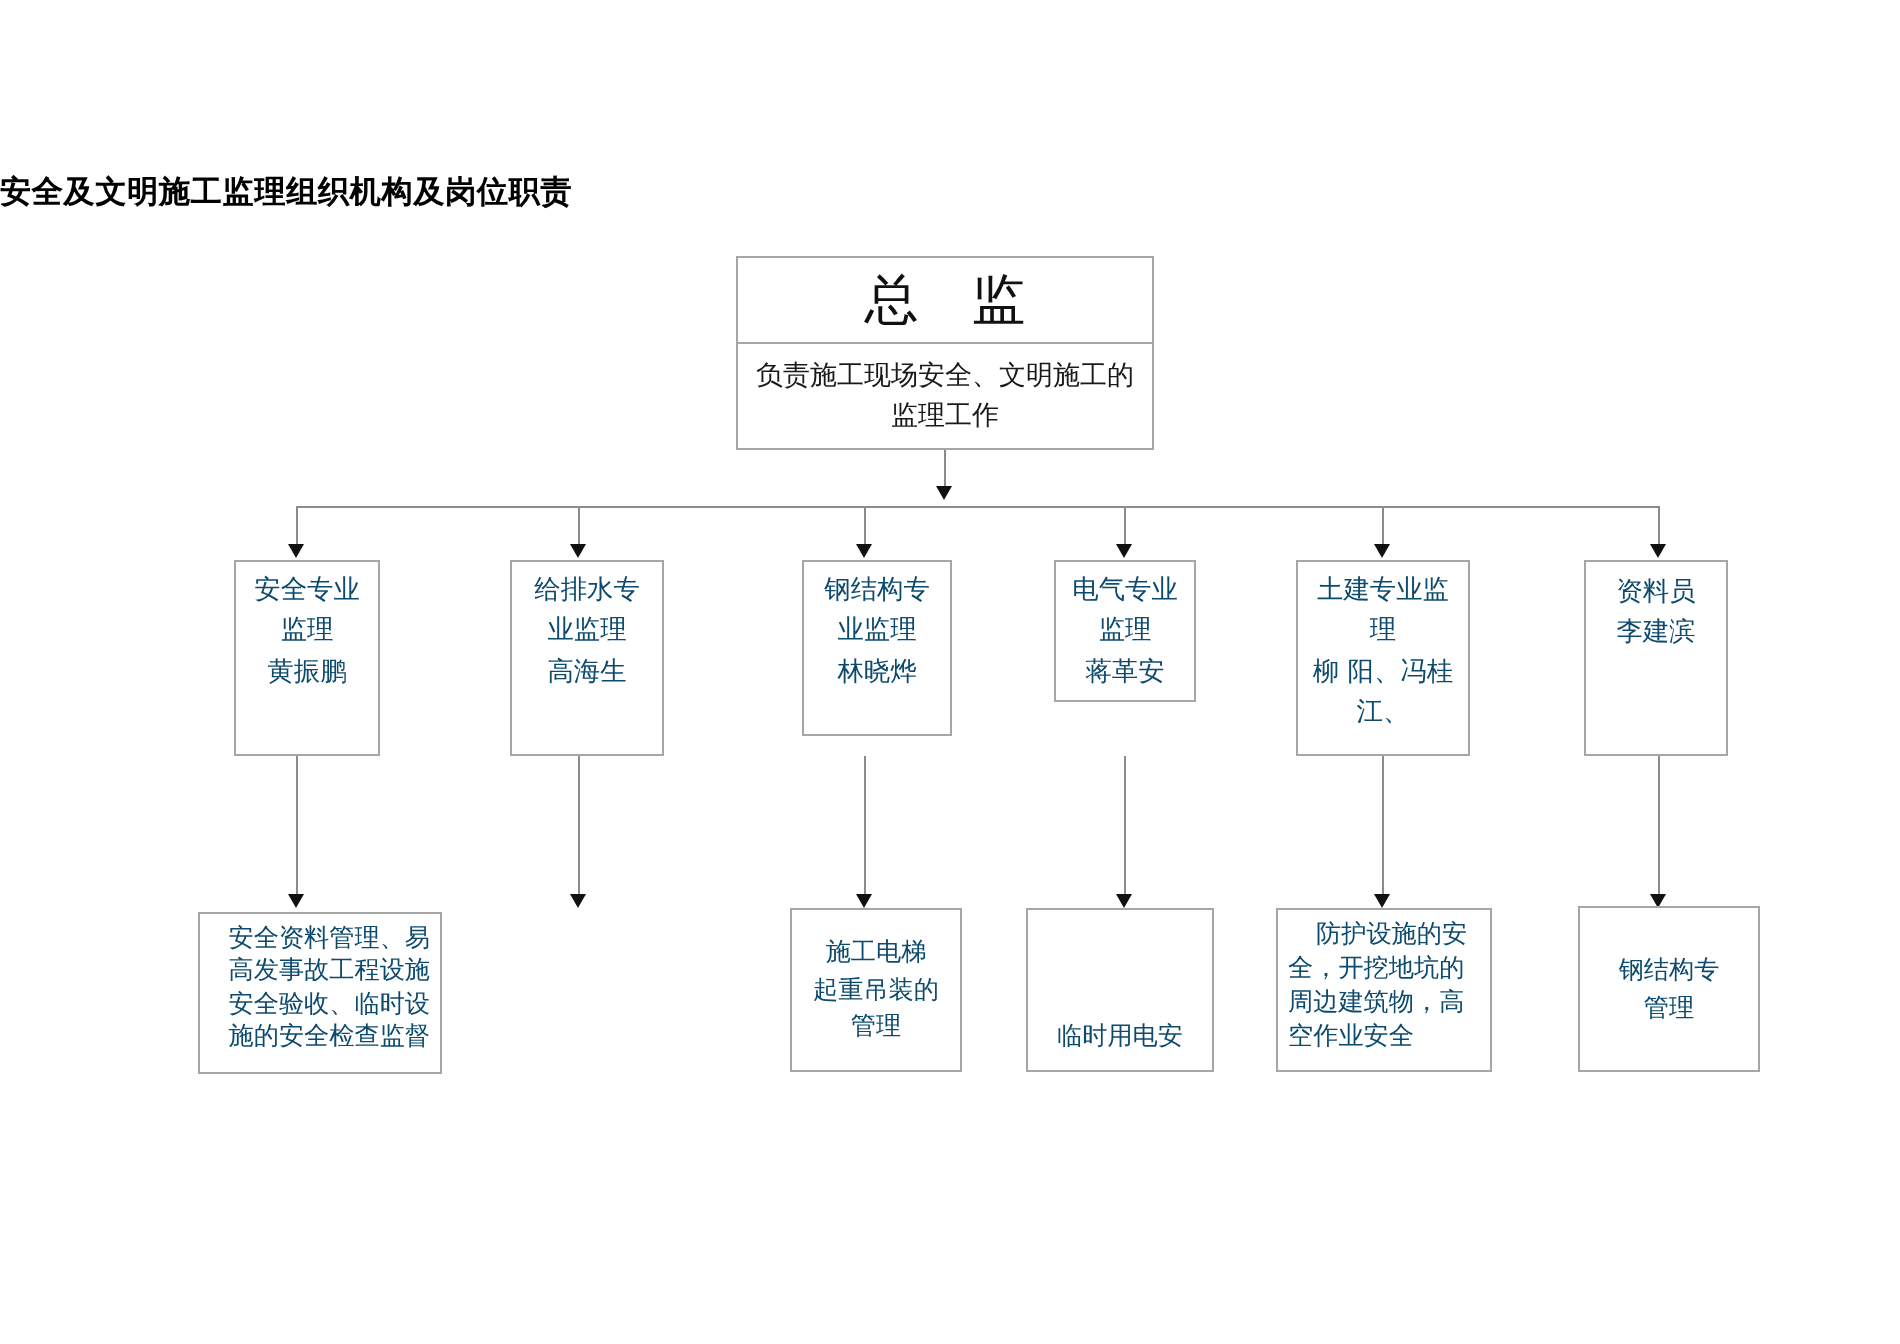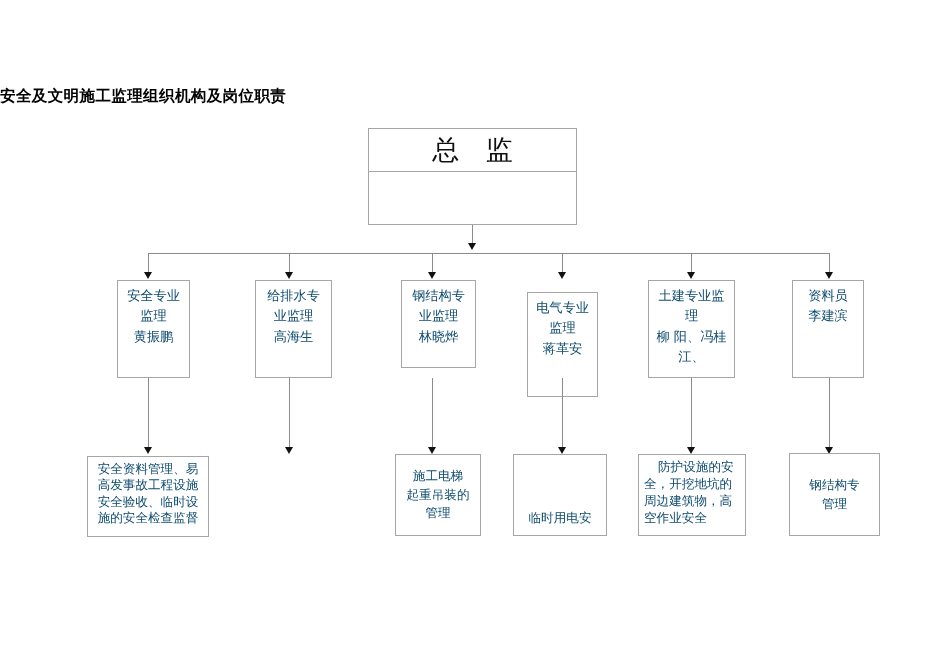--- a/index.html
+++ b/index.html
@@ -104,23 +104,24 @@
     align-items: center;
     justify-content: center;
     text-align: center;
     padding: 0 5px;
     font-size: 12.6px;
     line-height: 1.5;
   }
   .duty.tight {
     align-items: flex-start;
     padding-top: 4px;
-    text-align: center;
+    text-align: right;
     line-height: 1.30;
     font-size: 12.6px;
+    margin-left: 12px;
   }
   .duty.indent {
     align-items: flex-start;
     padding-top: 4px;
     text-align: left;
     line-height: 1.34;
   }
   .duty.indent .txt { text-indent: 14px; }
   .duty.clip {
     align-items: flex-end;
@@ -150,20 +151,21 @@
 </style>
 </head>
 <body>
 
 <div id="canvas">
 
   <div class="chart-title">安全及文明施工监理组织机构及岗位职责</div>
 
   <div class="director">
     <div class="cell-title">总  监</div>
+    <div class="cell-desc">负责施工现场安全、文明施工的监理工作</div>
   </div>
 
   <div class="vline" style="left:472px; top:225px; height:22px;"></div>
   <div class="arrow" style="left:468px; top:243px;"></div>
 
   <div class="hline" style="left:148px; top:253px; width:681px;"></div>
 
   <div class="vline" style="left:148px; top:253px; height:21px;"></div>
   <div class="arrow" style="left:144px; top:272px;"></div>
 
@@ -193,21 +195,21 @@
 业监理
 高海生</span>
   </div>
 
   <div class="node role" style="left:401px; top:280px; width:75px; height:88px;">
     <span class="txt">钢结构专
 业监理
 林晓烨</span>
   </div>
 
-  <div class="node role" style="left:527px; top:292px; width:71px; height:105px;">
+  <div class="node role" style="left:527px; top:280px; width:71px; height:71px;">
     <span class="txt">电气专业
 监理
 蒋革安</span>
   </div>
 
   <div class="node role" style="left:648px; top:280px; width:87px; height:98px;">
     <span class="txt">土建专业监
 理
 柳 阳、冯桂
 江、</span>

